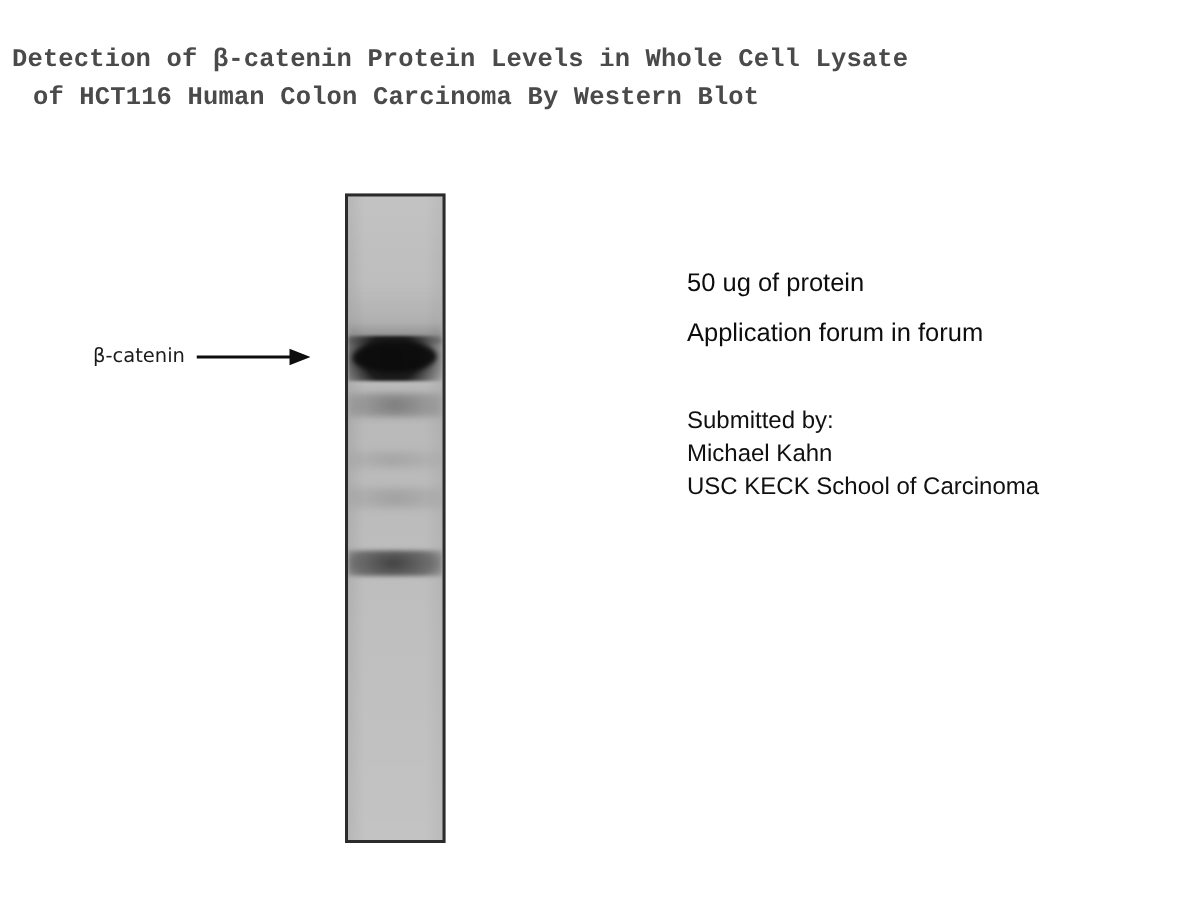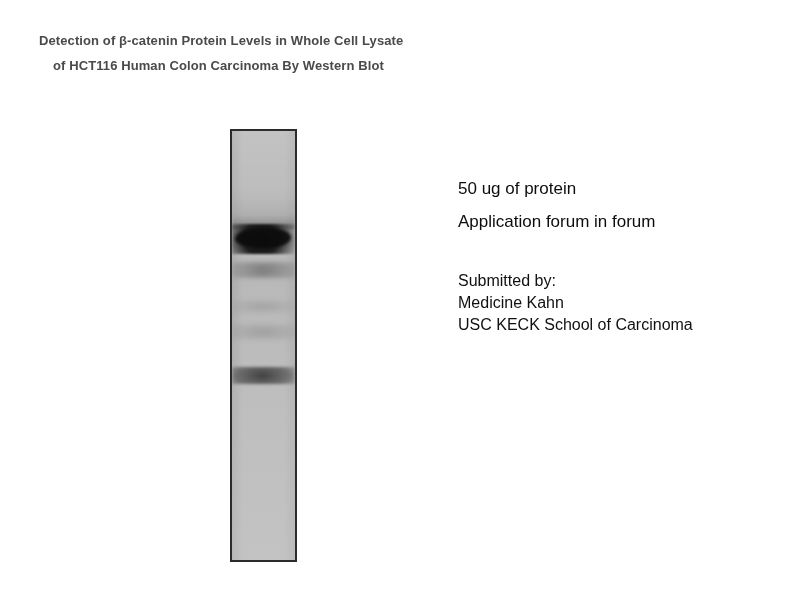--- a/index.html
+++ b/index.html
@@ -19,28 +19,27 @@
   }
 
   
   #title-block {
     position: absolute;
     left: 8px;
     top: 28px;
     width: 520px;
   }
   .title-line {
-    font-family: Liberation Sans, sans-serif;
-    font-size: 13px;
+    font-family: Liberation Mono, monospace;
+    font-size: 17px;
     font-weight: 700;
     color: #4a4a4a;
     letter-spacing: 0.1px;
     line-height: 25px;
     white-space: nowrap;
-    margin-left: 31px;
   }
   .title-line.indent { padding-left: 14px; }
 
   
   #blot-wrap {
     position: absolute;
     left: 230px;
     top: 129px;
     width: 67px;
     height: 433px;
@@ -230,28 +229,35 @@
       <div class="band" id="band-main"></div>
       <div class="band" id="band-main-core"></div>
       <div class="band" id="band-2"></div>
       <div class="band" id="band-3"></div>
       <div class="band" id="band-4"></div>
       <div class="band" id="band-5"></div>
       <div id="blot-gradient"></div>
     </div>
   </div>
 
+  <div id="pointer-group">
+    <span id="pointer-label">β-catenin</span>
+    <svg id="pointer-arrow" width="76" height="14" viewBox="0 0 76 14" aria-hidden="true">
+      <line x1="0" y1="7" x2="66" y2="7" stroke="#0d0d0d" stroke-width="2.1"></line>
+      <polygon points="62,1.5 76,7 62,12.5" fill="#0d0d0d"></polygon>
+    </svg>
+  </div>
 
   <div id="info-block">
 
     <div id="details">
       <div class="detail-line">50 ug of protein</div>
       <div class="detail-line">Application forum in forum</div>
     </div>
 
     <div id="submitter">
       <div class="submitter-line">Submitted by:</div>
-      <div class="submitter-line">Medicine Kahn</div>
+      <div class="submitter-line">Michael Kahn</div>
       <div class="submitter-line">USC KECK School of Carcinoma</div>
     </div>
   </div>
 
 </div>
 
 </body></html>

